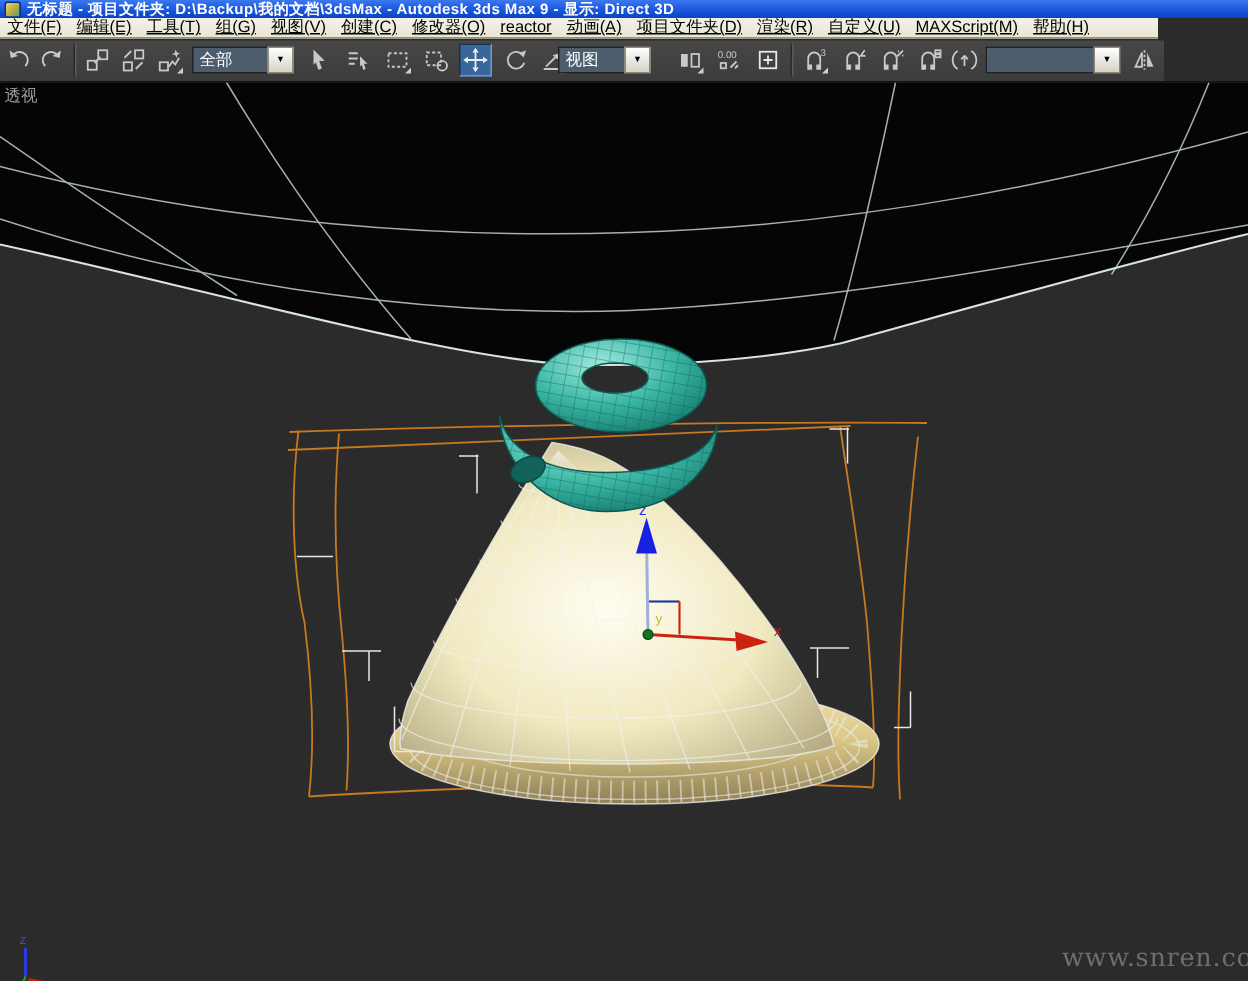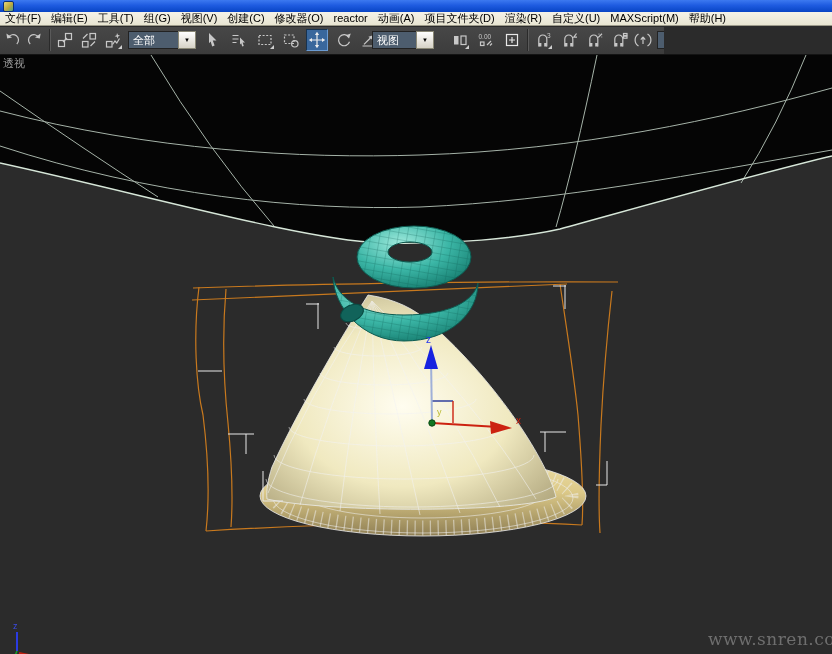--- a/index.html
+++ b/index.html
@@ -9,27 +9,27 @@
   
   .titlebar{position:absolute;top:0;left:0;width:832px;height:12px;
     background:linear-gradient(180deg,#3C79F0 0%,#1E5BE0 45%,#0844C4 100%);
     display:flex;align-items:center;gap:4px;padding-left:3px;box-sizing:border-box;overflow:hidden;}
   .app-icon{width:9px;height:9px;flex:0 0 9px;border-radius:2px;
     background:linear-gradient(135deg,#E8D87A 0%,#BBA93F 55%,#49A08C 100%);
     border:1px solid #0a2f7a;}
   .title-text{color:#fff;font-size:10px;font-weight:bold;white-space:nowrap;letter-spacing:.3px;}
 
   
-  .menubar{position:absolute;top:12px;left:0;width:832px;height:14px;
+  .menubar{position:absolute;top:12px;left:0;width:772px;height:14px;
     background:linear-gradient(#F4F2E8,#E8E5D2);border-bottom:1px solid #9C9A8A;
-    display:flex;align-items:flex-end;box-sizing:border-box;overflow:hidden;}
+    display:flex;align-items:flex-end;box-sizing:border-box;overflow:hidden;text-decoration:underline;}
   .mi{font-size:11px;color:#000;padding:0 5px;white-space:nowrap;line-height:13px;}
 
   
-  .toolbar{position:absolute;top:27px;left:0;width:664px;height:27px;
+  .toolbar{position:absolute;top:27px;left:0;width:776px;height:27px;
     background:linear-gradient(#474747,#3C3C3C);border-bottom:1px solid #1E1E1E;overflow:hidden;}
   .tbtn{position:absolute;top:2px;width:22px;height:22px;display:flex;align-items:center;
     justify-content:center;border:1px solid transparent;box-sizing:border-box;}
   .tbtn svg{width:18px;height:18px;stroke:#C8C8C8;fill:none;stroke-width:1.2;}
   .tbtn.active{background:#39679C;border-color:#17324F #6B9BD2 #6B9BD2 #17324F;}
   .tbtn.active svg{stroke:#ECECEC;}
   .fly{position:absolute;right:1px;bottom:1px;width:0;height:0;
     border-left:4px solid transparent;border-bottom:4px solid #CFCFCF;}
   .vsep{position:absolute;top:2px;width:0;height:22px;
     border-left:1px solid #2A2A2A;border-right:1px solid #5A5A5A;}
@@ -45,20 +45,21 @@
   .watermark{position:absolute;top:574px;left:708px;font-family:"DejaVu Serif","Liberation Serif",serif;
     font-size:17px;color:#6E6E6E;letter-spacing:.5px;}
 </style>
 </head>
 <body>
 
 <div class="app">
 
   <div class="titlebar">
     <span class="app-icon"></span>
+    <span class="title-text">无标题 - 项目文件夹: D:\Backup\我的文档\3dsMax   -  Autodesk 3ds Max 9   -  显示: Direct 3D</span>
   </div>
 
   <div class="menubar">
     <span class="mi">文件(F)</span>
     <span class="mi">编辑(E)</span>
     <span class="mi">工具(T)</span>
     <span class="mi">组(G)</span>
     <span class="mi">视图(V)</span>
     <span class="mi">创建(C)</span>
     <span class="mi">修改器(O)</span>

